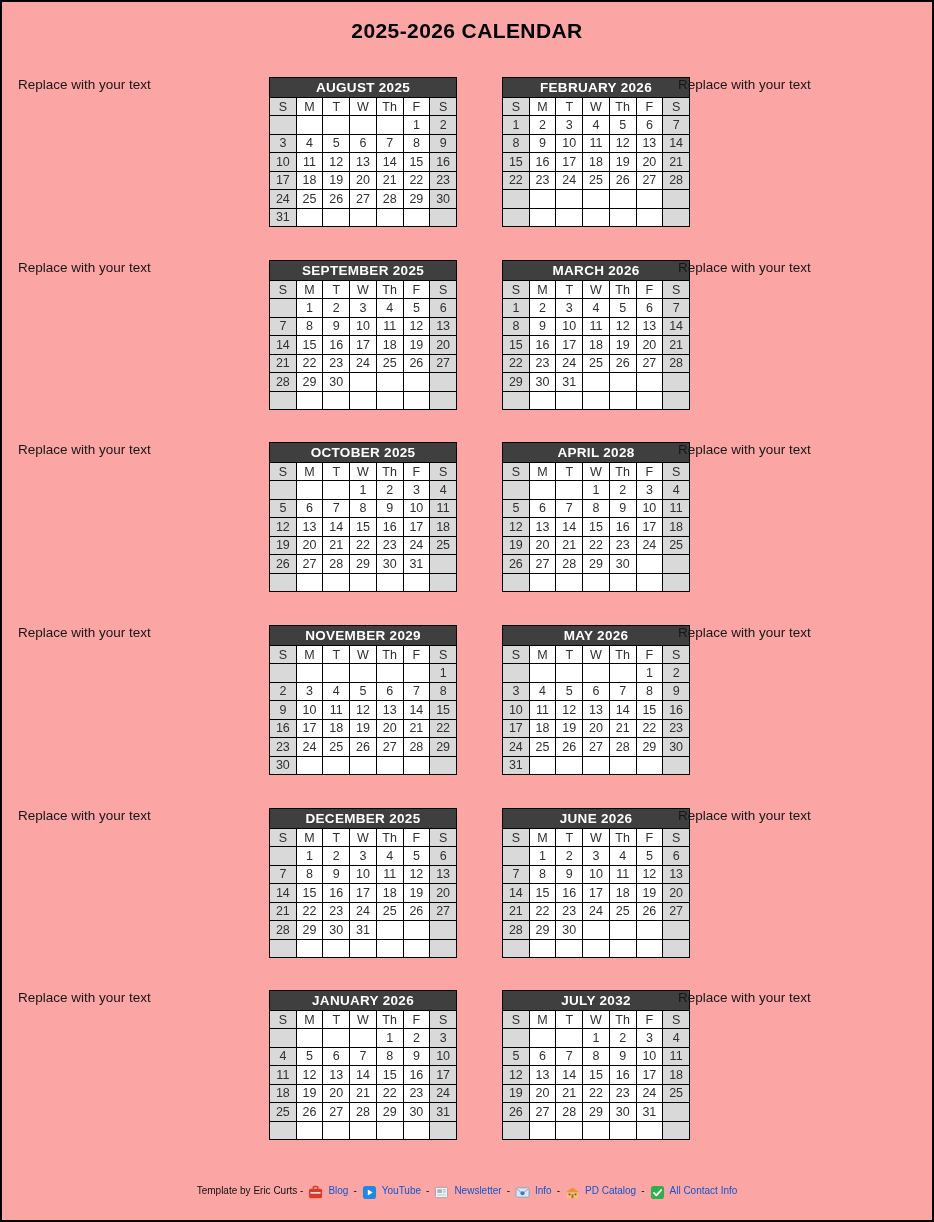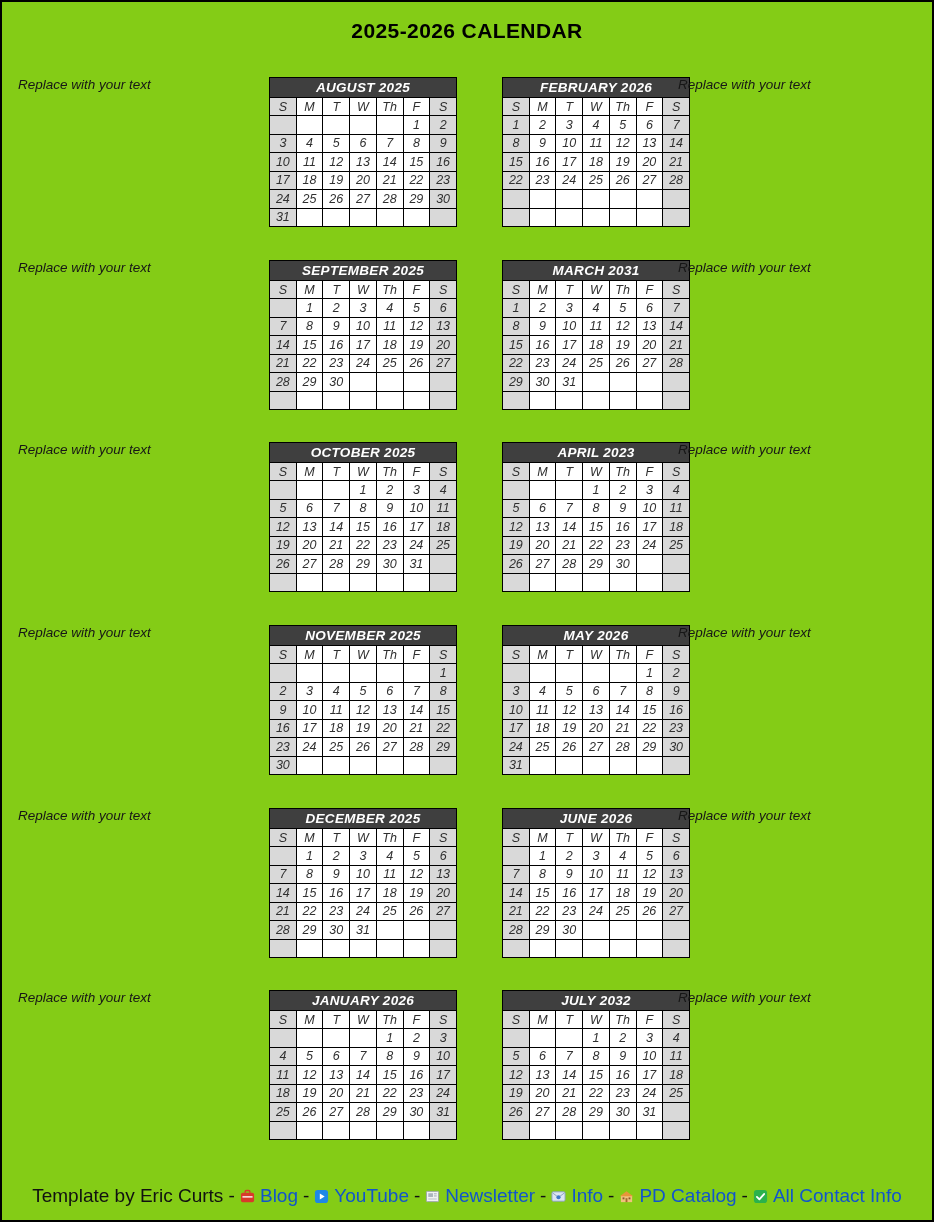--- a/index.html
+++ b/index.html
@@ -1,25 +1,25 @@
 <!DOCTYPE html>
 <html><head>
 <meta charset="utf-8">
 <style>
   html,body { margin:0; padding:0; background:#fff; }
   .page {
     position:relative; width:934px; height:1222px; box-sizing:border-box;
-    border:2px solid #000; background:#84cc16; overflow:hidden;
+    border:2px solid #000; background:#fca5a5; overflow:hidden;
     font-family:"Liberation Sans", sans-serif;
   }
   .page-title {
     position:absolute; top:17px; left:0; width:100%; text-align:center;
     font-size:21px; font-weight:700; color:#000; letter-spacing:.4px; margin:0;
   }
-  .cal-row { position:absolute; left:0; width:100%; height:162px;font-style:italic; }
+  .cal-row { position:absolute; left:0; width:100%; height:162px; }
   .r0{top:75px}.r1{top:258px}.r2{top:440px}.r3{top:623px}.r4{top:806px}.r5{top:988px}
   .side-text { position:absolute; top:0; font-size:13.5px; color:#161616; white-space:nowrap; }
   .side-left { left:16px; }
   .side-right { left:676px; }
   .slot { position:absolute; top:0; }
   .slot-left { left:267px; }
   .slot-right { left:480px;padding-left:20px; }
 
   table.cal { border-collapse:collapse; table-layout:fixed; width:188px;border-radius:25px; }
   .cal th, .cal td { border:1px solid #000; padding:0; }
@@ -30,22 +30,22 @@
   .cal .dow { height:17px; font-weight:400; font-size:12.5px; color:#2e2e2e; background:#fff; text-align:center; }
   .cal td { height:17.5px; text-align:center; font-size:12.5px; color:#303030; background:#fff; }
   .cal .we { background:#d9d9d9; }
 
   .footer-note {
     position:absolute; top:1160px; left:0; width:100%; text-align:center;
     font-size:13.5px; color:#111;
   }
   .credit-line {
     position:absolute; top:1183px; left:0; width:100%;
-    display:flex; justify-content:center; align-items:center; gap:5px;
-    font-size:19px; color:#111;
+    display:flex; justify-content:center; align-items:flex-start; gap:5px;
+    font-size:10px; color:#111;
   }
   .credit-line a { color:#1155cc; text-decoration:none; cursor:pointer; }
   .icon { display:inline-flex; width:15px; height:15px; vertical-align:middle; }
   .icon svg { width:15px; height:15px; }
 </style>
 </head>
 <body>
 
 <div class="page">
 
@@ -271,21 +271,21 @@
               <td class=""></td>
               <td class="we"></td>
             </tr>
           </tbody>
         </table>
       </div>
     <div class="slot slot-right">
         <table class="cal">
           <tbody>
             <tr>
-              <th colspan="7" class="cal-title">MARCH 2031</th>
+              <th colspan="7" class="cal-title">MARCH 2026</th>
             </tr>
             <tr>
               <th class="dow we">S</th>
               <th class="dow">M</th>
               <th class="dow">T</th>
               <th class="dow">W</th>
               <th class="dow">Th</th>
               <th class="dow">F</th>
               <th class="dow we">S</th>
             </tr>
@@ -420,21 +420,21 @@
               <td class=""></td>
               <td class="we"></td>
             </tr>
           </tbody>
         </table>
       </div>
     <div class="slot slot-right">
         <table class="cal">
           <tbody>
             <tr>
-              <th colspan="7" class="cal-title">APRIL 2023</th>
+              <th colspan="7" class="cal-title">APRIL 2028</th>
             </tr>
             <tr>
               <th class="dow we">S</th>
               <th class="dow">M</th>
               <th class="dow">T</th>
               <th class="dow">W</th>
               <th class="dow">Th</th>
               <th class="dow">F</th>
               <th class="dow we">S</th>
             </tr>
@@ -497,21 +497,21 @@
       </div>
     <span class="side-text side-right">Replace with your text</span>
   </div>
 
   <div class="cal-row r3">
     <span class="side-text side-left">Replace with your text</span>
     <div class="slot slot-left">
         <table class="cal">
           <tbody>
             <tr>
-              <th colspan="7" class="cal-title">NOVEMBER 2025</th>
+              <th colspan="7" class="cal-title">NOVEMBER 2029</th>
             </tr>
             <tr>
               <th class="dow we">S</th>
               <th class="dow">M</th>
               <th class="dow">T</th>
               <th class="dow">W</th>
               <th class="dow">Th</th>
               <th class="dow">F</th>
               <th class="dow we">S</th>
             </tr>

